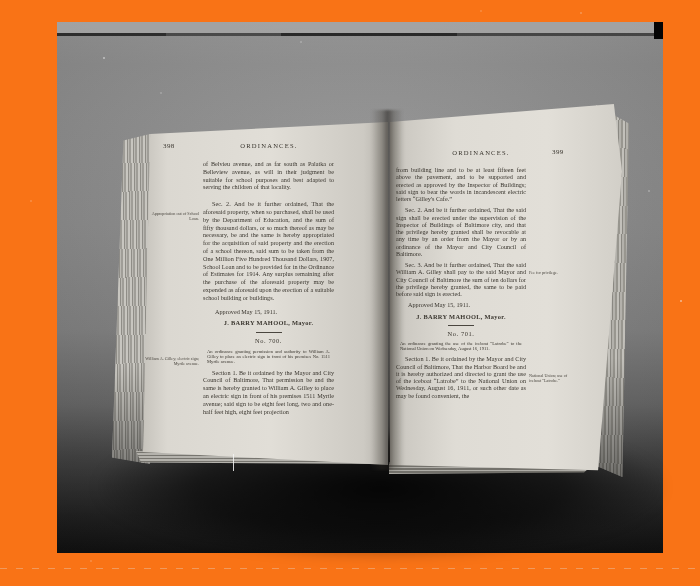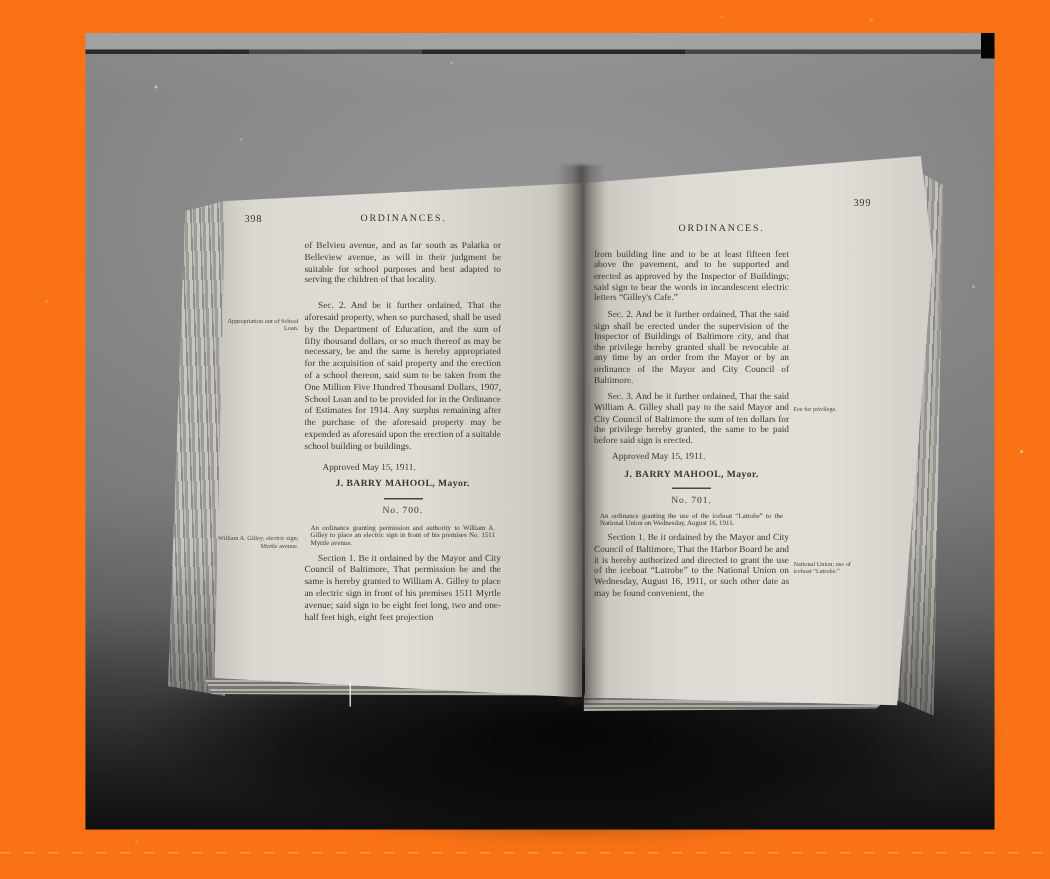--- a/index.html
+++ b/index.html
@@ -109,21 +109,21 @@
     <div class="rule"></div>
     <p class="ordnum mt1">No. 700.</p>
     <p class="summary mt1">An ordinance granting permission and authority to William A. Gilley to place an electric sign in front of his premises No. 1511 Myrtle avenue.</p>
     <p class="ind mt1">Section 1. Be it ordained by the Mayor and City Council of Baltimore, That permission be and the same is hereby granted to William A. Gilley to place an electric sign in front of his premises 1511 Myrtle avenue; said sign to be eight feet long, two and one-half feet high, eight feet projection</p>
   </div>
 
   <div class="marginnote mn-left" style="left:141px;top:212px;width:58px;">Appropriation out of School Loan.</div>
   <div class="marginnote mn-left" style="left:139px;top:357px;width:60px;">William A. Gilley; electric sign; Myrtle avenue.</div>
 
   <div class="print runhead" style="left:416px;top:149px;width:130px;">ORDINANCES.</div>
-  <div class="print pagenum" style="left:552px;top:131px;margin-left:17px;">399</div>
+  <div class="print pagenum" style="left:552px;top:148px;">399</div>
 
   <div class="print col col-right">
     <p>from building line and to be at least fifteen feet above the pavement, and to be supported and erected as approved by the Inspector of Buildings; said sign to bear the words in incandescent electric letters “Gilley's Cafe.”</p>
     <p class="ind mt1">Sec. 2. And be it further ordained, That the said sign shall be erected under the supervision of the Inspector of Buildings of Baltimore city, and that the privilege hereby granted shall be revocable at any time by an order from the Mayor or by an ordinance of the Mayor and City Council of Baltimore.</p>
     <p class="ind mt1">Sec. 3. And be it further ordained, That the said William A. Gilley shall pay to the said Mayor and City Council of Baltimore the sum of ten dollars for the privilege hereby granted, the same to be paid before said sign is erected.</p>
     <p class="approved mt1">Approved May 15, 1911.</p>
     <p class="signature mt1">J. BARRY MAHOOL, Mayor.</p>
     <div class="rule"></div>
     <p class="ordnum mt1">No. 701.</p>
     <p class="summary mt1">An ordinance granting the use of the iceboat “Latrobe” to the National Union on Wednesday, August 16, 1911.</p>

